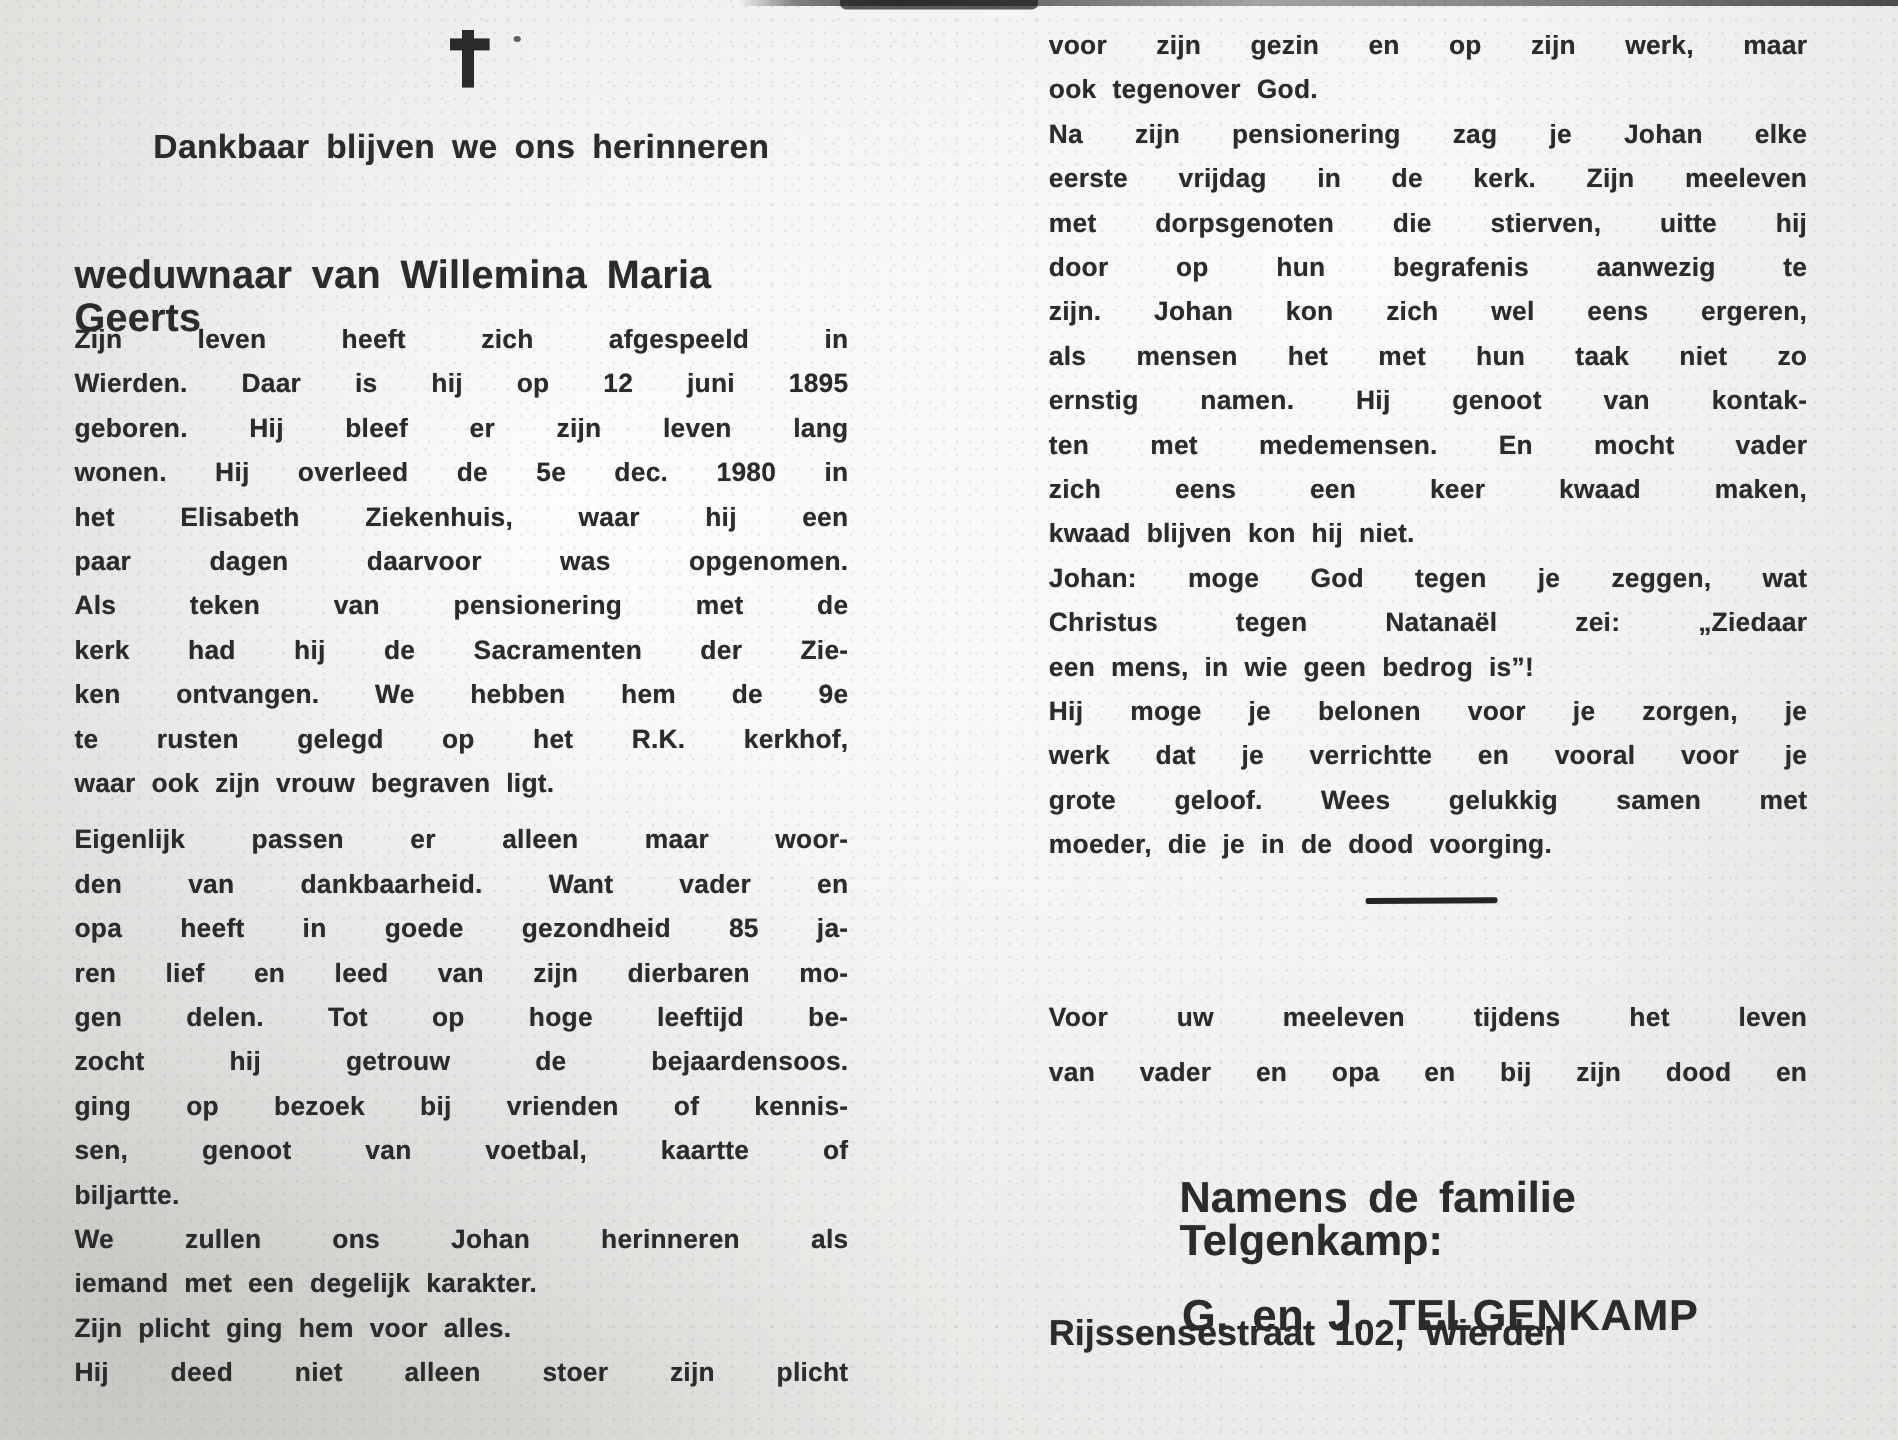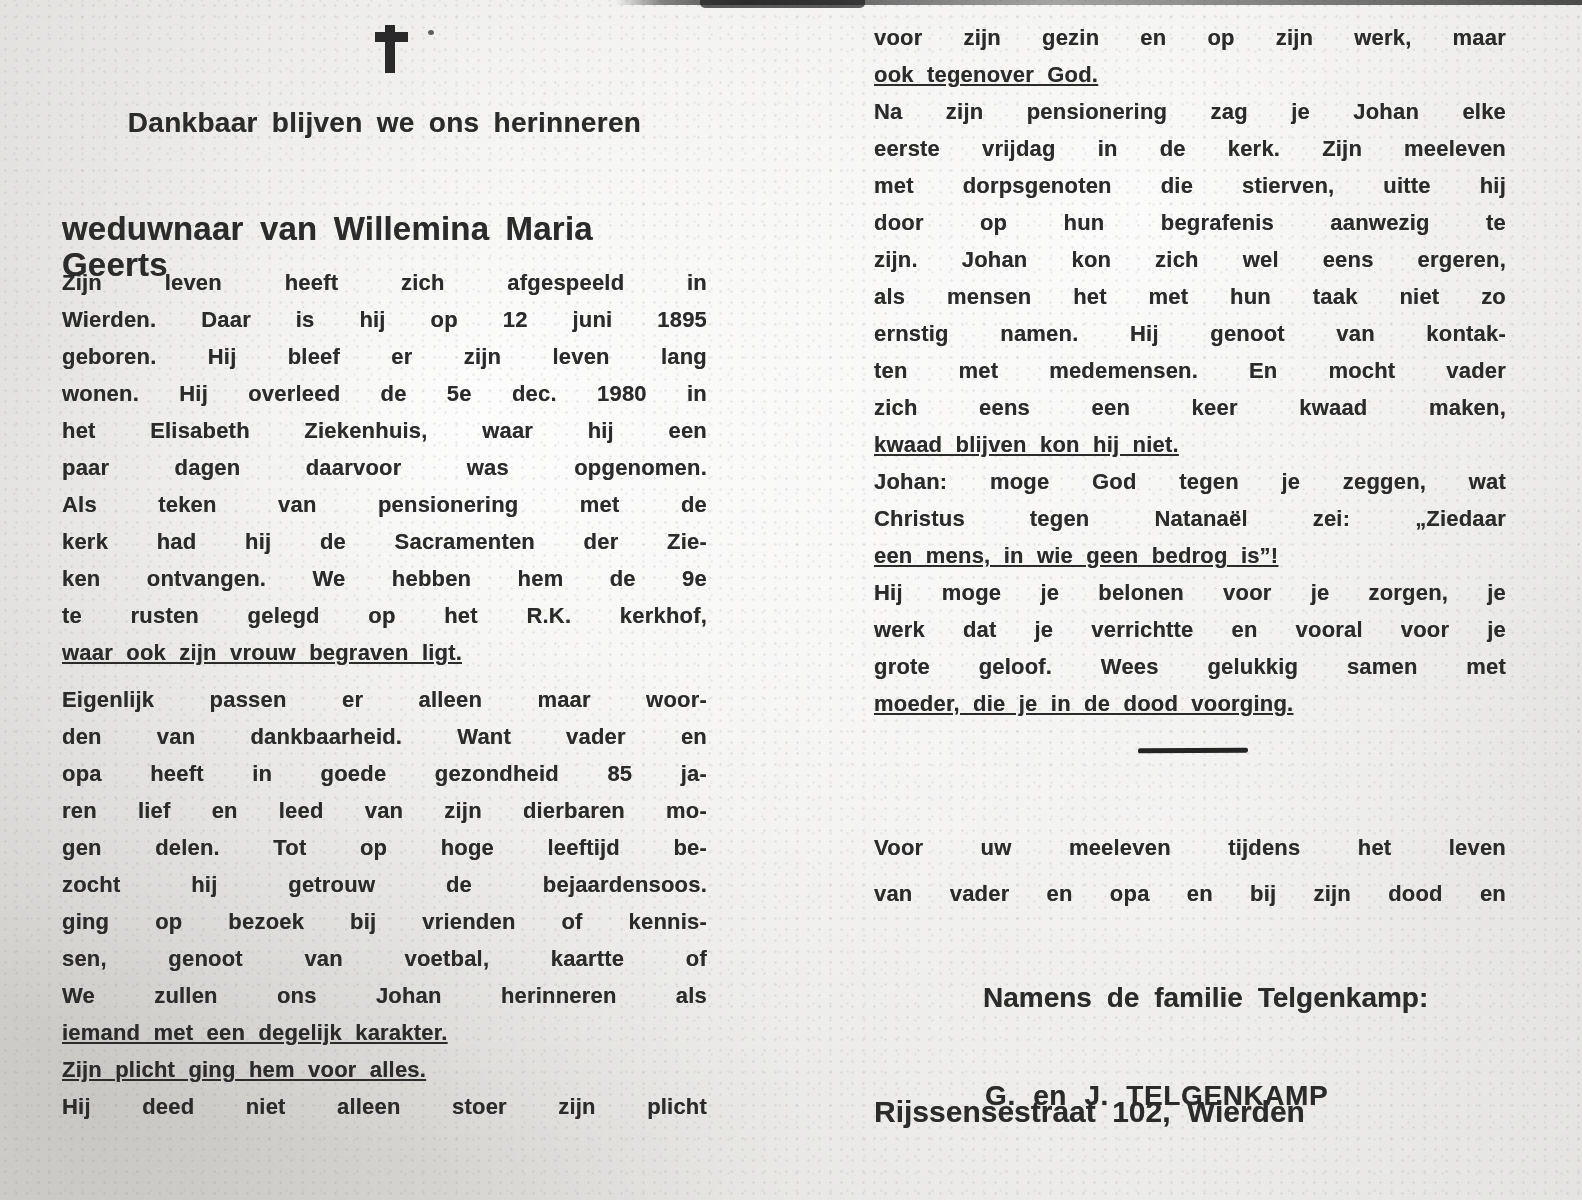--- a/index.html
+++ b/index.html
@@ -58,28 +58,28 @@
         font-size:33px;line-height:36px;word-spacing:7px;letter-spacing:.2px;}
 
   .body{position:absolute;left:0;width:100%;font-size:22px;line-height:37px;
         word-spacing:7px;letter-spacing:.2px;
         text-shadow:0 0 .6px rgba(43,43,43,.55);}
   .intro,.name,.relation,.sig,.address{text-shadow:0 0 .6px rgba(43,43,43,.55);}
   #left-body{top:264px;}
   #right-body{top:19px;}
   .para + .para{margin-top:10px;}
   .tline{text-align:justify;text-align-last:justify;-moz-text-align-last:justify;text-justify:inter-word;}
-  .tline.nj{text-align:right;text-align-last:left;text-decoration:underline;-moz-text-align-last:left;}
+  .tline.nj{text-align:right;text-align-last:left;-moz-text-align-last:left;}
 
   .divider{position:absolute;left:264px;top:748px;width:110px;height:5px;
            background:#242424;border-radius:2px;transform:rotate(-.4deg);}
 
   #thanks-body{top:825px;line-height:46px;word-spacing:8px;}
 
-  .sig{position:absolute;left:0;width:100%;font-size:28px;line-height:36px;}
+  .sig{position:absolute;left:0;width:100%;font-size:36px;line-height:36px;}
   .sig1{top:980px;padding-left:109px;box-sizing:border-box;word-spacing:7px;}
   .sig2{top:1078px;padding-left:111px;box-sizing:border-box;word-spacing:9px;letter-spacing:.6px;}
   .address{position:absolute;left:0;top:1094px;width:100%;font-size:30px;line-height:36px;word-spacing:8px;}
 </style>
 </head>
 <body>
 
 <div class="page">
   <div class="scan-top"></div>
   <div class="scan-blob"></div>
@@ -108,20 +108,21 @@
         </div>
         <div class="para">
           <div class="tline">Eigenlijk passen er alleen maar woor-</div>
           <div class="tline">den van dankbaarheid. Want vader en</div>
           <div class="tline">opa heeft in goede gezondheid 85 ja-</div>
           <div class="tline">ren lief en leed van zijn dierbaren mo-</div>
           <div class="tline">gen delen. Tot op hoge leeftijd be-</div>
           <div class="tline">zocht hij getrouw de bejaardensoos.</div>
           <div class="tline">ging op bezoek bij vrienden of kennis-</div>
           <div class="tline">sen, genoot van voetbal, kaartte of</div>
+          <div class="tline nj">biljartte.</div>
           <div class="tline">We zullen ons Johan herinneren als</div>
           <div class="tline nj">iemand met een degelijk karakter.</div>
           <div class="tline nj">Zijn plicht ging hem voor alles.</div>
           <div class="tline">Hij deed niet alleen stoer zijn plicht</div>
         </div>
       </div>
   </div>
 
   <div class="col right">
     <div class="body" id="right-body">

